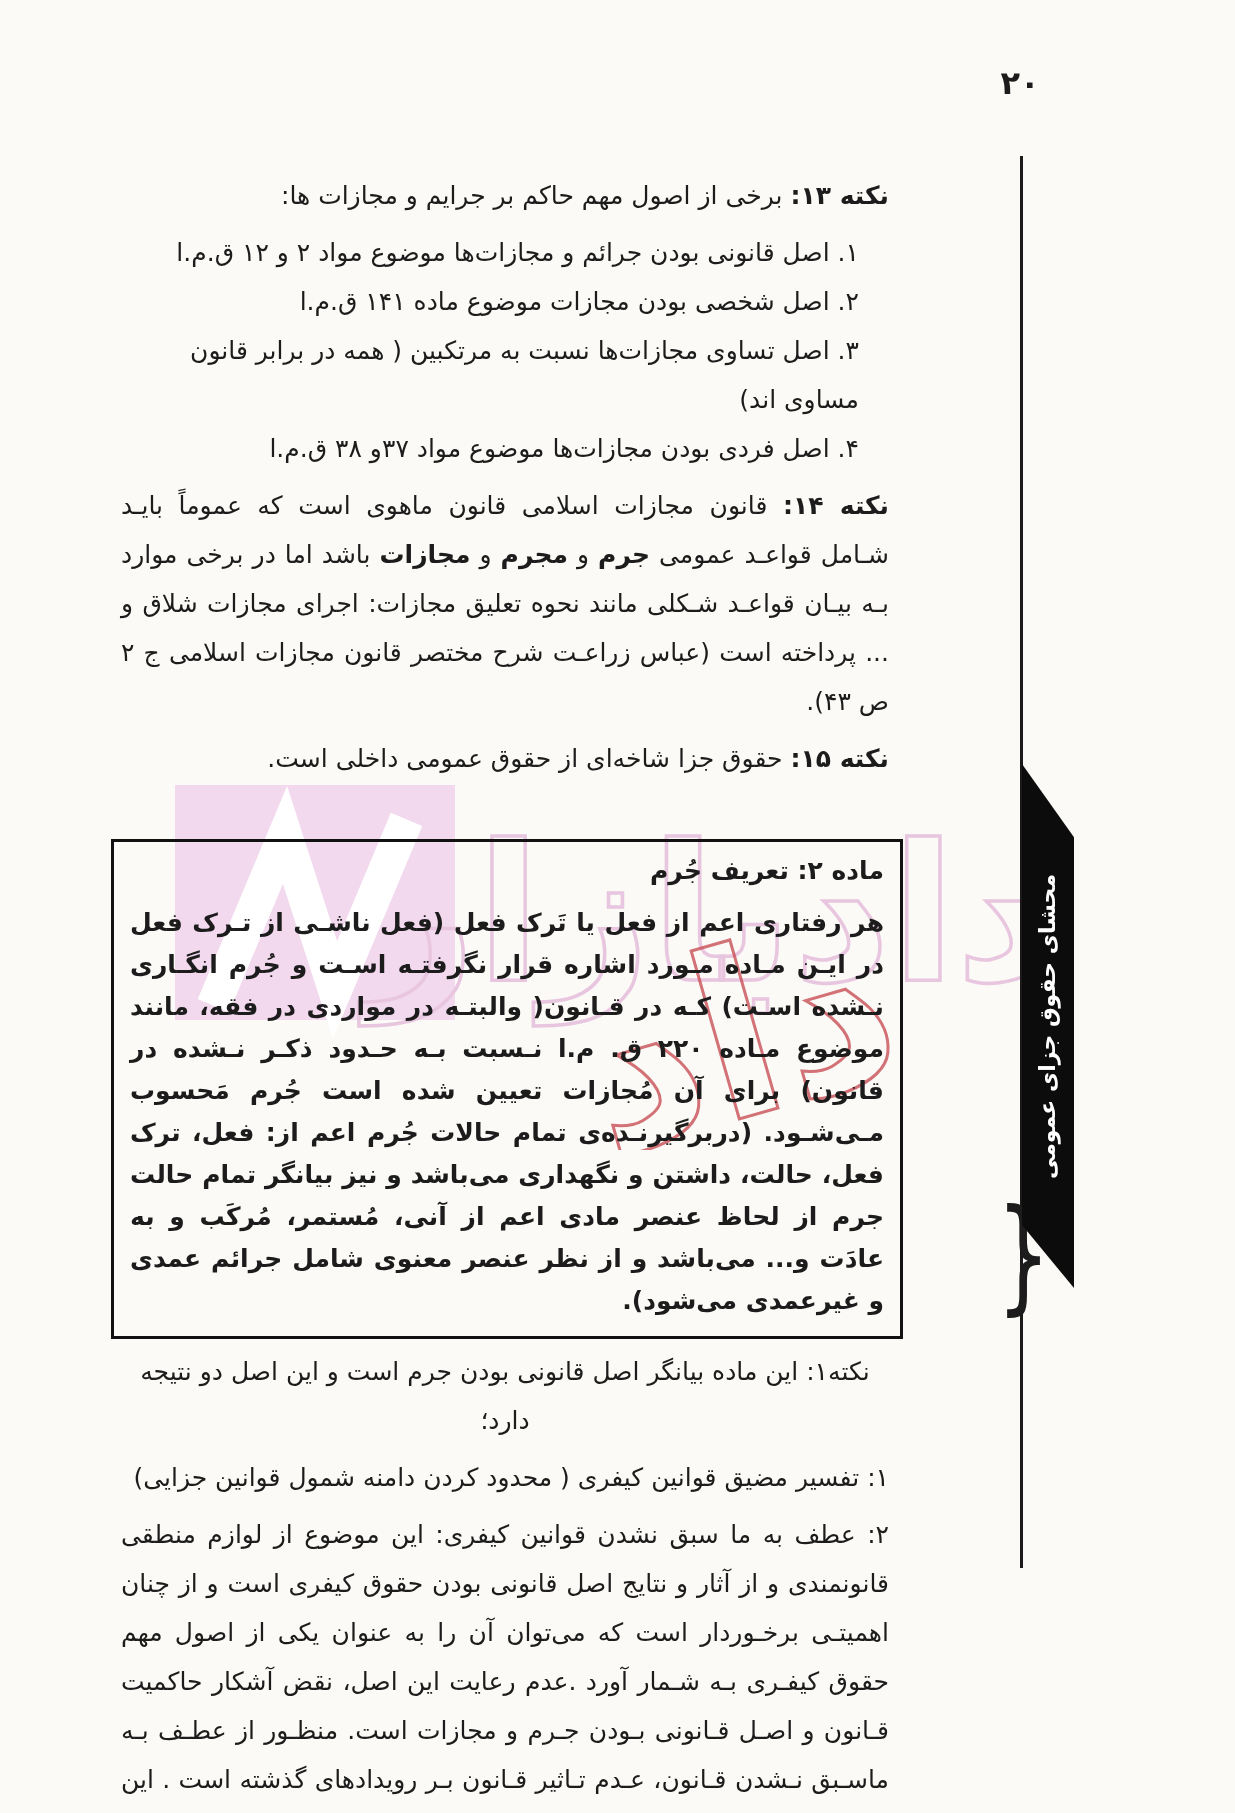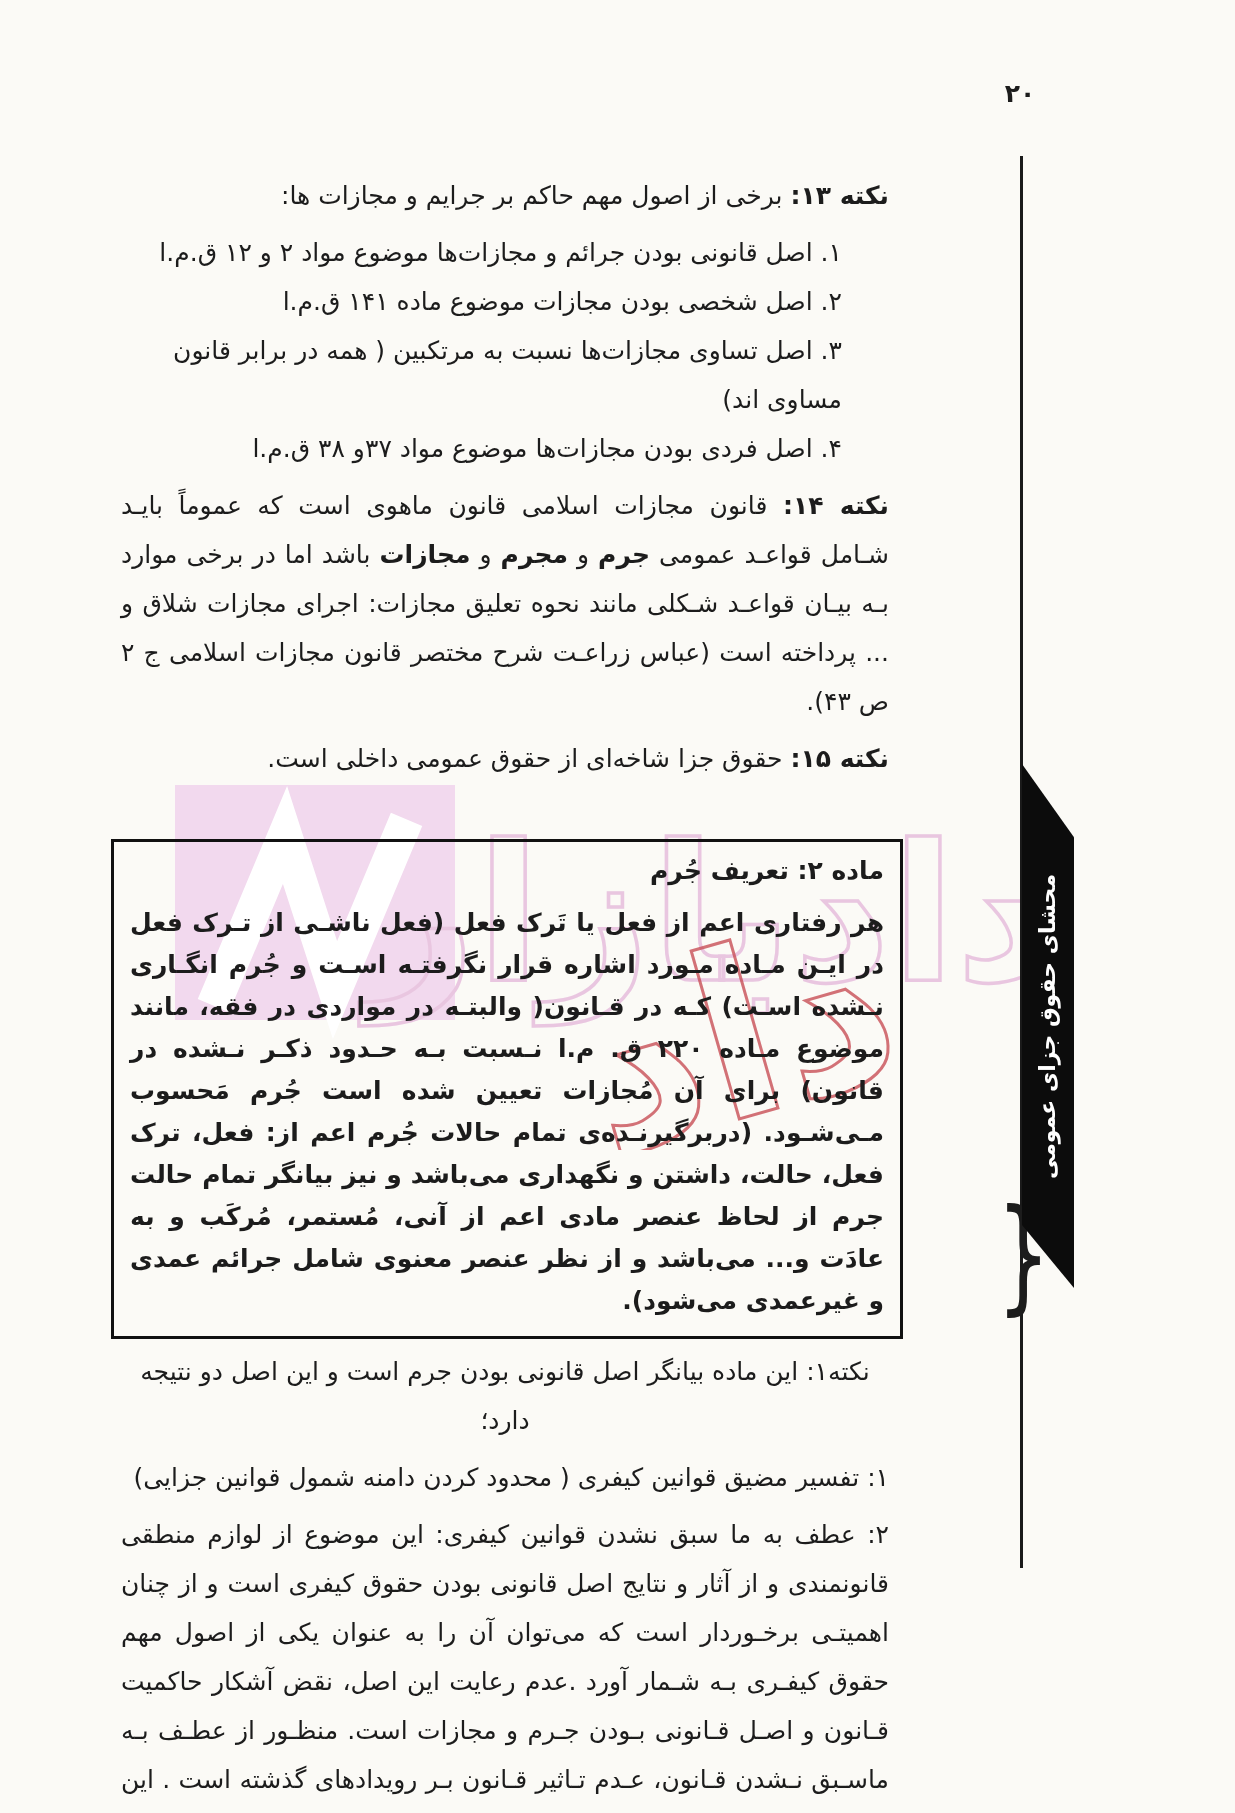--- a/index.html
+++ b/index.html
@@ -6,22 +6,22 @@
   .page{
     position:relative;
     width:1235px;height:1813px;
     background:#fbfaf6;
     overflow:hidden;
     font-family:"DejaVu Sans", sans-serif;
     color:#1c1c1c;
   }
   
   .pagenum{
-    position:absolute;top:79px;left:988px;width:64px;
-    text-align:center;font-size:25px;font-weight:bold;z-index:5;
+    position:absolute;top:64px;left:988px;width:64px;
+    text-align:center;font-size:32px;font-weight:bold;z-index:5;
   }
   
   .vrule{
     position:absolute;left:1020px;top:156px;width:3px;height:1412px;
     background:#1a1a1a;z-index:2;
   }
   
   .ribbon{
     position:absolute;left:1022px;top:764px;width:52px;height:524px;
     background:#0c0c0c;z-index:4;
@@ -36,21 +36,21 @@
   
   .watermark{position:absolute;left:150px;top:740px;z-index:1;}
   
   .main{
     position:absolute;top:163px;left:113px;width:784px;
     direction:rtl;text-align:justify;
     font-size:25px;line-height:49px;z-index:3;
   }
   .main p{margin:8px;}
   .bold{font-weight:bold;}
-  .principles{margin:8px 55px 0 0;}
+  .principles{margin:8px 38px 0 0;}
   .principles div{text-align:right;}
   .note14{margin-top:12px;}
   .note15{margin-top:18px;text-align:right;}
   .box{
     border:3px solid #111;
     margin:56px -6px 0 -2px;
     padding:8px 16px 14px 16px;
     font-weight:bold;font-size:25px;line-height:42px;
   }
   .box-header{margin-bottom:10px;text-align:right;}

